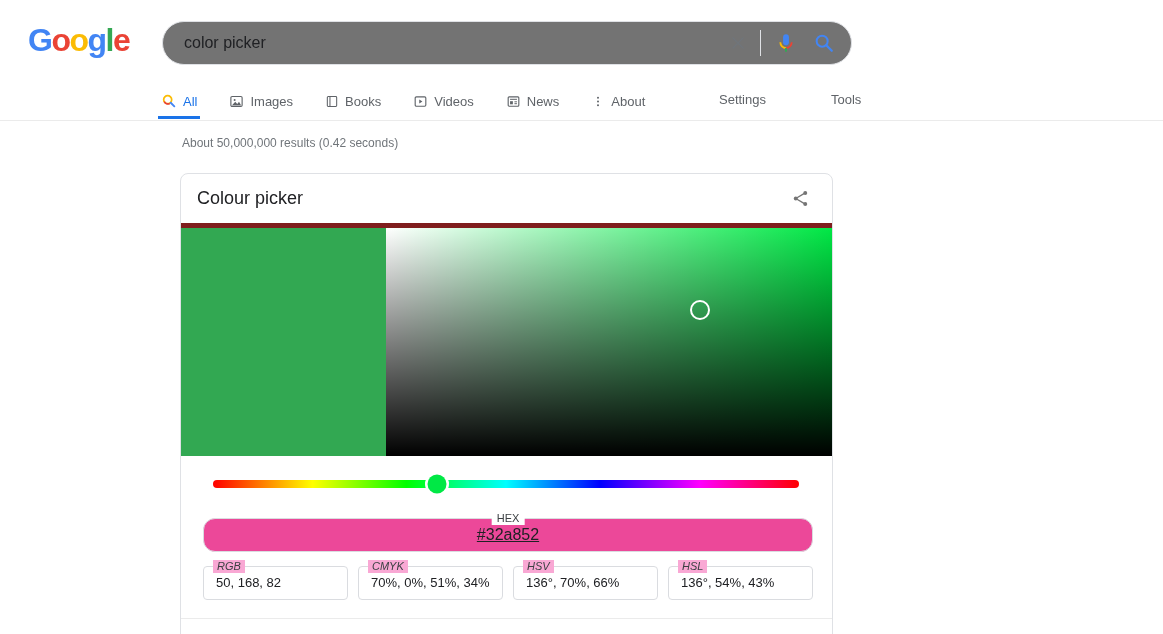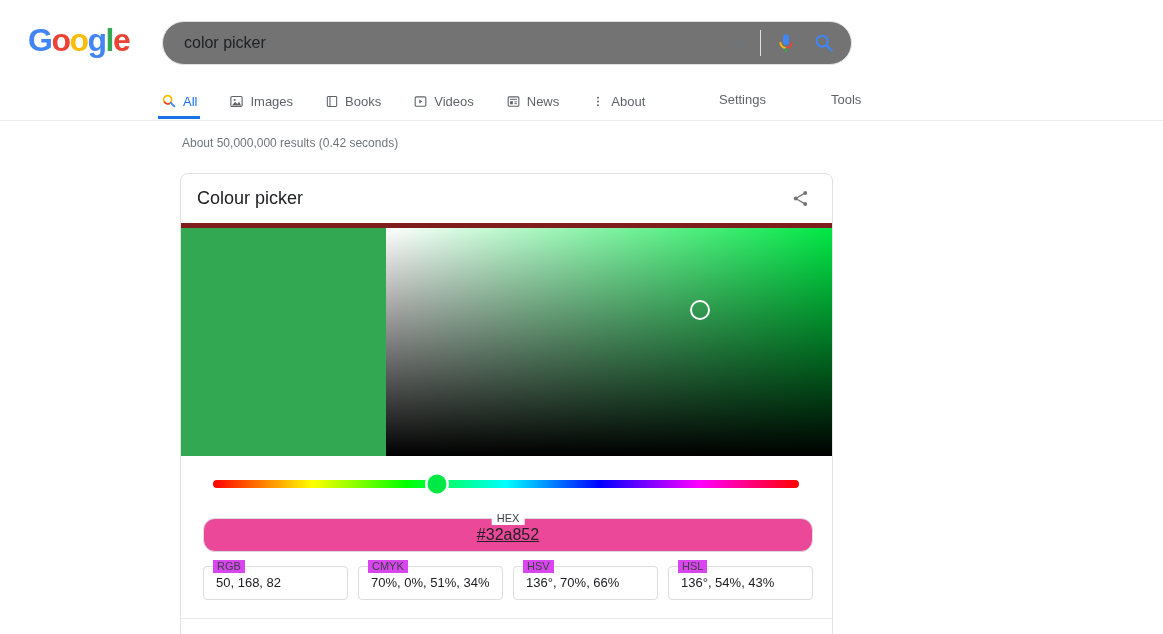--- a/index.html
+++ b/index.html
@@ -58,21 +58,21 @@
     background:#fff; padding:0 5px; line-height:13px; }
   .field .value { font-size:16px; color:#202124; line-height:32px;text-decoration:underline; }
 
   .hex-field { left:22px; top:344px; width:610px; text-align:center; cursor:text; }
   .hex-field .legend { left:50%; transform:translateX(-50%); }
 
   .fields-row { position:absolute; left:22px; top:392px; display:flex; gap:10px; }
   .small-field { position:relative; width:145px; height:34px; border:1px solid #dadce0;
     border-radius:4px; background:#fff; cursor:text; }
   .small-field .legend { position:absolute; left:9px; top:-7px; font-size:11px; color:#3c4043;
-    background:#d946ef; padding:0 4px; line-height:13px; }
+    background:#f9a8d4; padding:0 4px; line-height:13px;font-style:italic; }
   .small-field .value { font-size:13px; color:#202124; line-height:32px; padding-left:12px; }
 
   .card-divider { position:absolute; left:0; top:444px; width:100%; height:1px; background:#ebebeb; }
 </style>
 </head>
 <body>
 
 <div class="logo">
   <span style="color: rgb(66, 133, 244);">G</span><span style="color: rgb(234, 67, 53);">o</span><span style="color: rgb(251, 188, 5);">o</span><span style="color: rgb(66, 133, 244);">g</span><span style="color: rgb(52, 168, 83);">l</span><span style="color: rgb(234, 67, 53);">e</span>
 </div>

